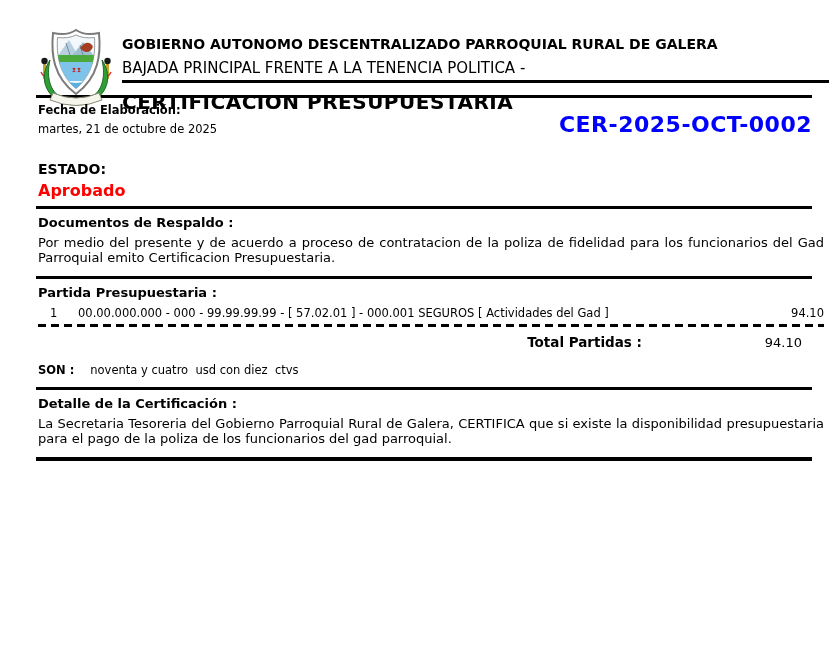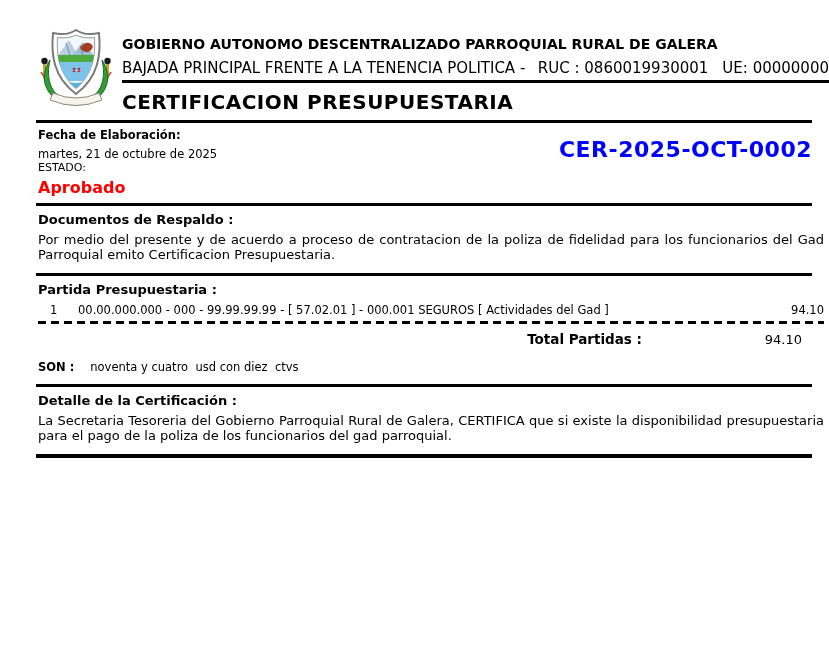--- a/index.html
+++ b/index.html
@@ -5,21 +5,21 @@
   html,body { margin:0; padding:0; background:#fff; }
   .page {
     position:relative;
     width:829px; height:659px;
     background:#ffffff;
     font-family:"DejaVu Sans", "Liberation Sans", sans-serif;
     color:#000;
     overflow:hidden;
   }
   
-  .header { display:flex; padding:27px 0 0 36px; height:120px; box-sizing:border-box; }
+  .header { display:flex; padding:27px 0 0 36px; height:95px; box-sizing:border-box; }
   .logo-wrap { flex:0 0 86px; }
   .header-text { flex:1; margin-right:0; }
   .org-name { font-size:14px; font-weight:bold; padding-top:9px; white-space:nowrap; }
   .location-line { font-size:10.5px; margin-top:7px; }
   .address-row {
     display:flex; justify-content:space-between; align-items:flex-end;
     border-bottom:3px solid #000; padding-bottom:3px; margin-top:7px;
     font-size:15px;
   }
   .ruc-group { display:flex; gap:14px; }
@@ -30,21 +30,21 @@
   .rule.thick { border-top-width:4px; }
   .dashed-rule {
     height:3px; margin-left:36px; margin-right:17px;
     background:repeating-linear-gradient(90deg,#000 0 8px,transparent 8px 13px);
   }
 
   
   .meta { display:flex; justify-content:space-between; padding:5px 17px 0 38px; }
   .meta-label { font-size:11.5px; font-weight:bold; }
   .fecha-value { font-size:11.5px; margin-top:5px; }
-  .estado-label { font-size:11px; font-weight:normal; margin-top:0; }
+  .estado-label { font-size:14px; font-weight:bold; margin-top:25px; }
   .estado-value { font-size:16px; font-weight:bold; color:var(--estado-red,#ff0000); margin-top:4px; }
   .meta-right { text-align:right; }
   .cert-no-value { font-size:22px; font-weight:bold; color:var(--cert-blue,#0000ff); margin-top:9px; letter-spacing:0.5px; }
 
   
   .section { padding:6px 5px 0 38px; }
   .section-heading { font-size:13px; font-weight:bold; }
   .section-body { font-size:13px; text-align:justify; margin-top:5px; line-height:1.16; }
 
   
@@ -96,24 +96,20 @@
           <path d="M37,41 l2,4 m0,-4 l-2,4 m5,-4 l2,4 m0,-4 l-2,4" stroke="#cc2222" stroke-width="1.3" fill="none"></path>
         </g>
 
         <path d="M17,66 q23,10 46,0 l3,7 q-26,11 -52,0 Z" fill="#f5f5ec" stroke="#8a8a7a" stroke-width="1"></path>
       </svg>
     </div>
     <div class="header-text">
       <div class="org-name">GOBIERNO AUTONOMO DESCENTRALIZADO PARROQUIAL RURAL DE GALERA</div>
       <div class="address-row">
         <span>BAJADA PRINCIPAL FRENTE A LA TENENCIA POLITICA -</span>
-        <span class="ruc-group">
-          <span>RUC : 0860019930001</span>
-          <span>UE: 00000000</span>
-        </span>
       </div>
       <div class="doc-title">CERTIFICACION PRESUPUESTARIA</div>
     </div>
   </div>
 
   <div class="rule"></div>
 
   <div class="meta">
     <div class="meta-left">
       <div class="meta-label">Fecha de Elaboración:</div>

